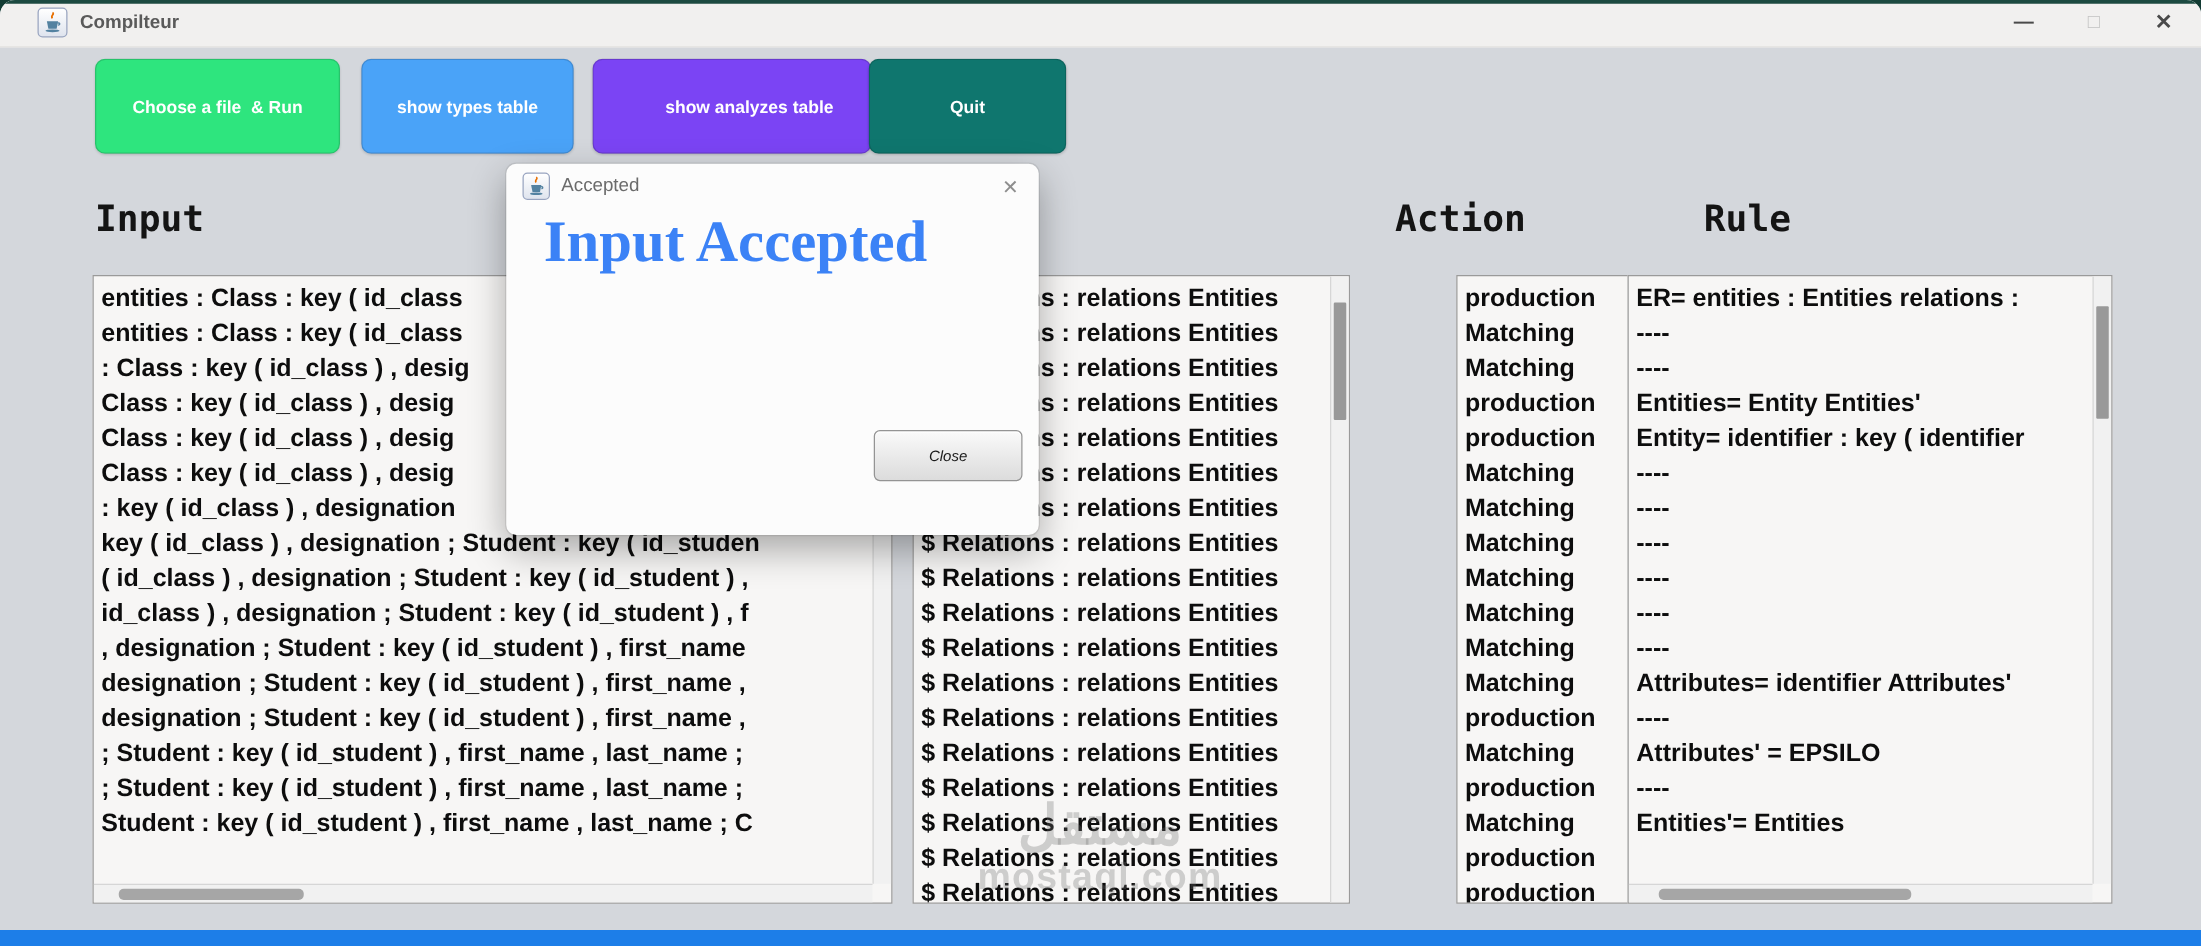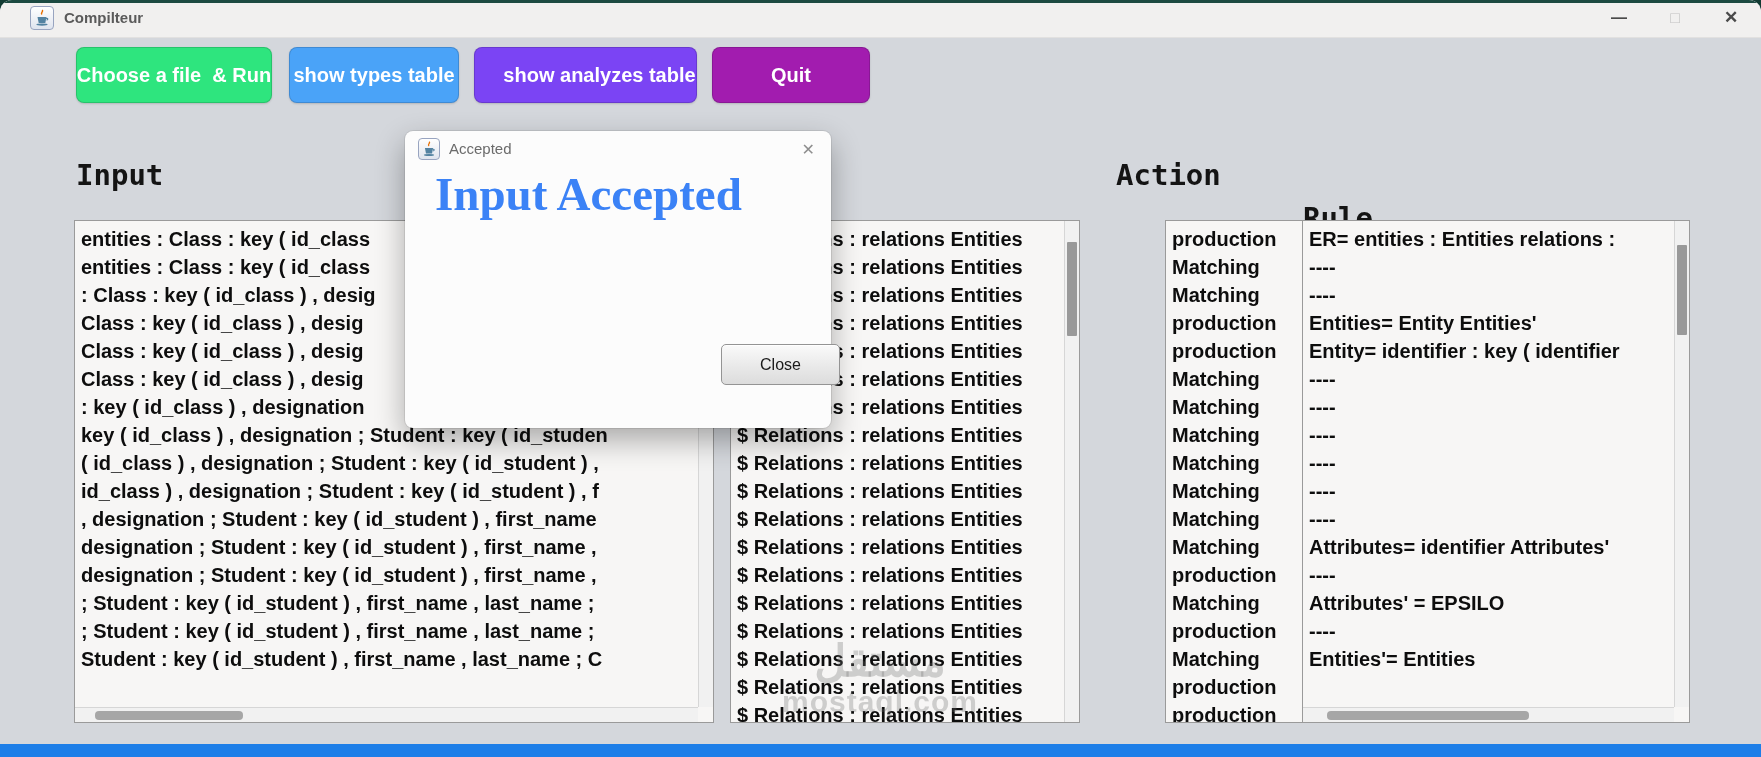--- a/index.html
+++ b/index.html
@@ -15,33 +15,33 @@
     background:linear-gradient(#ffffff,#dfe4ee);box-sizing:border-box;
   }
   .titlebar .java-icon{left:30px;top:6px;}
   .win-title{position:absolute;left:64px;top:9px;font-size:15px;color:#5a5a5a;}
   .win-btn{position:absolute;top:0;width:46px;height:36px;text-align:center;line-height:36px;font-size:16px;color:#4a4a4a;}
   .win-btn.minimize{left:1596px;}
   .win-btn.maximize{left:1652px;color:#c2c2c2;}
   .win-btn.close{left:1708px;font-size:17px;}
   
   .tb-btn{
-    position:absolute;top:47px;height:56px;border-radius:8px;border:1px solid rgba(0,0,0,.15);
-    color:#ffffff;font-weight:bold;font-size:20px;display:flex;align-items:center;justify-content:center;
+    position:absolute;top:47px;height:76px;border-radius:8px;border:1px solid rgba(0,0,0,.15);
+    color:#ffffff;font-weight:bold;font-size:14px;display:flex;align-items:center;justify-content:center;
     box-sizing:border-box;white-space:pre;box-shadow:0 1px 2px rgba(0,0,0,.15);
   }
   .tb-btn.green {left:76px;  width:196px;background:#2ee57e;}
   .tb-btn.blue  {left:289px; width:170px;background:#4aa3f8;}
   .tb-btn.purple{left:474px; width:223px;background:#7b44f4;padding-left:28px;}
-  .tb-btn.pink  {left:712px; width:158px;background:#a21caf;text-align:center;}
+  .tb-btn.pink  {left:695px; width:158px;background:#0f766e;text-align:center;}
   
   .section-h{position:absolute;top:158px;height:36px;font-family:"DejaVu Sans Mono",monospace;font-weight:bold;font-size:29px;color:#141414;}
   .h-input {left:76px;}
   .h-action{left:1116px;}
-  .h-rule  {left:1303px;margin-top:43px;}
+  .h-rule  {left:1363px;}
   
   .panel{position:absolute;top:220px;height:503px;background:#f7f6f5;border:1px solid #9a9a9a;box-sizing:border-box;overflow:hidden;}
   .panel.input {left:74px;  width:640px;}
   .panel.stack {left:730px; width:350px;}
   .panel.action{left:1165px;width:155px;}
   .panel.rule  {left:1302px;width:388px;}
   .list{position:absolute;left:0;top:0;right:16px;bottom:0;padding:4px 0 0 6px;overflow:hidden;}
   .list-line{height:28px;line-height:28px;font-weight:bold;font-size:20px;color:#0d0d0d;white-space:pre;overflow:hidden;}
   
   .vscroll{position:absolute;top:0;bottom:0;right:0;width:15px;background:#f1f1f1;border-left:1px solid #d6d6d6;box-sizing:border-box;}
@@ -62,25 +62,26 @@
   }
   .dialog-titlebar{position:relative;height:37px;}
   .dialog .java-icon{left:13px;top:7px;width:22px;height:22px;}
   .dialog-title{position:absolute;left:44px;top:9px;font-size:15px;color:#6b6b6b;}
   .dialog-close{position:absolute;right:16px;top:9px;font-size:16px;color:#8e8e8e;}
   .dialog-message{
     position:absolute;left:30px;top:36px;font-family:"Liberation Serif",serif;
     font-weight:bold;font-size:47px;color:#3b82f6;white-space:pre;
   }
   .close-btn{
-    position:absolute;left:316px;top:213px;width:117px;height:39px;
+    position:absolute;left:294px;top:213px;width:117px;height:39px;
     background:linear-gradient(#fafafa,#e9e9e9 55%,#dcdcdc);
     border:1px solid #949494;border-radius:5px;box-shadow:inset 0 1px 0 #ffffff;
-    font-size:16px;color:#1a1a1a;display:flex;align-items:center;justify-content:center;
+    font-size:12px;color:#1a1a1a;display:flex;align-items:center;justify-content:center;
     font-family:"Liberation Sans",sans-serif;
+    font-style:italic;
   }
   
   .watermark{position:absolute;left:760px;top:638px;width:240px;text-align:center;z-index:6;color:rgba(110,110,110,.30);font-weight:bold;}
   .wm-ar{font-size:44px;line-height:46px;}
   .wm-en{font-size:30px;line-height:36px;letter-spacing:1px;}
   .top-edge{position:absolute;top:0;left:0;right:0;height:3px;background:#1c4a41;z-index:20;border-radius:12px 12px 0 0;}
   .bottom-edge{position:absolute;bottom:0;left:0;right:0;height:13px;background:#1d7ee8;z-index:20;}
   svg{display:block;}
 </style>
 </head>

